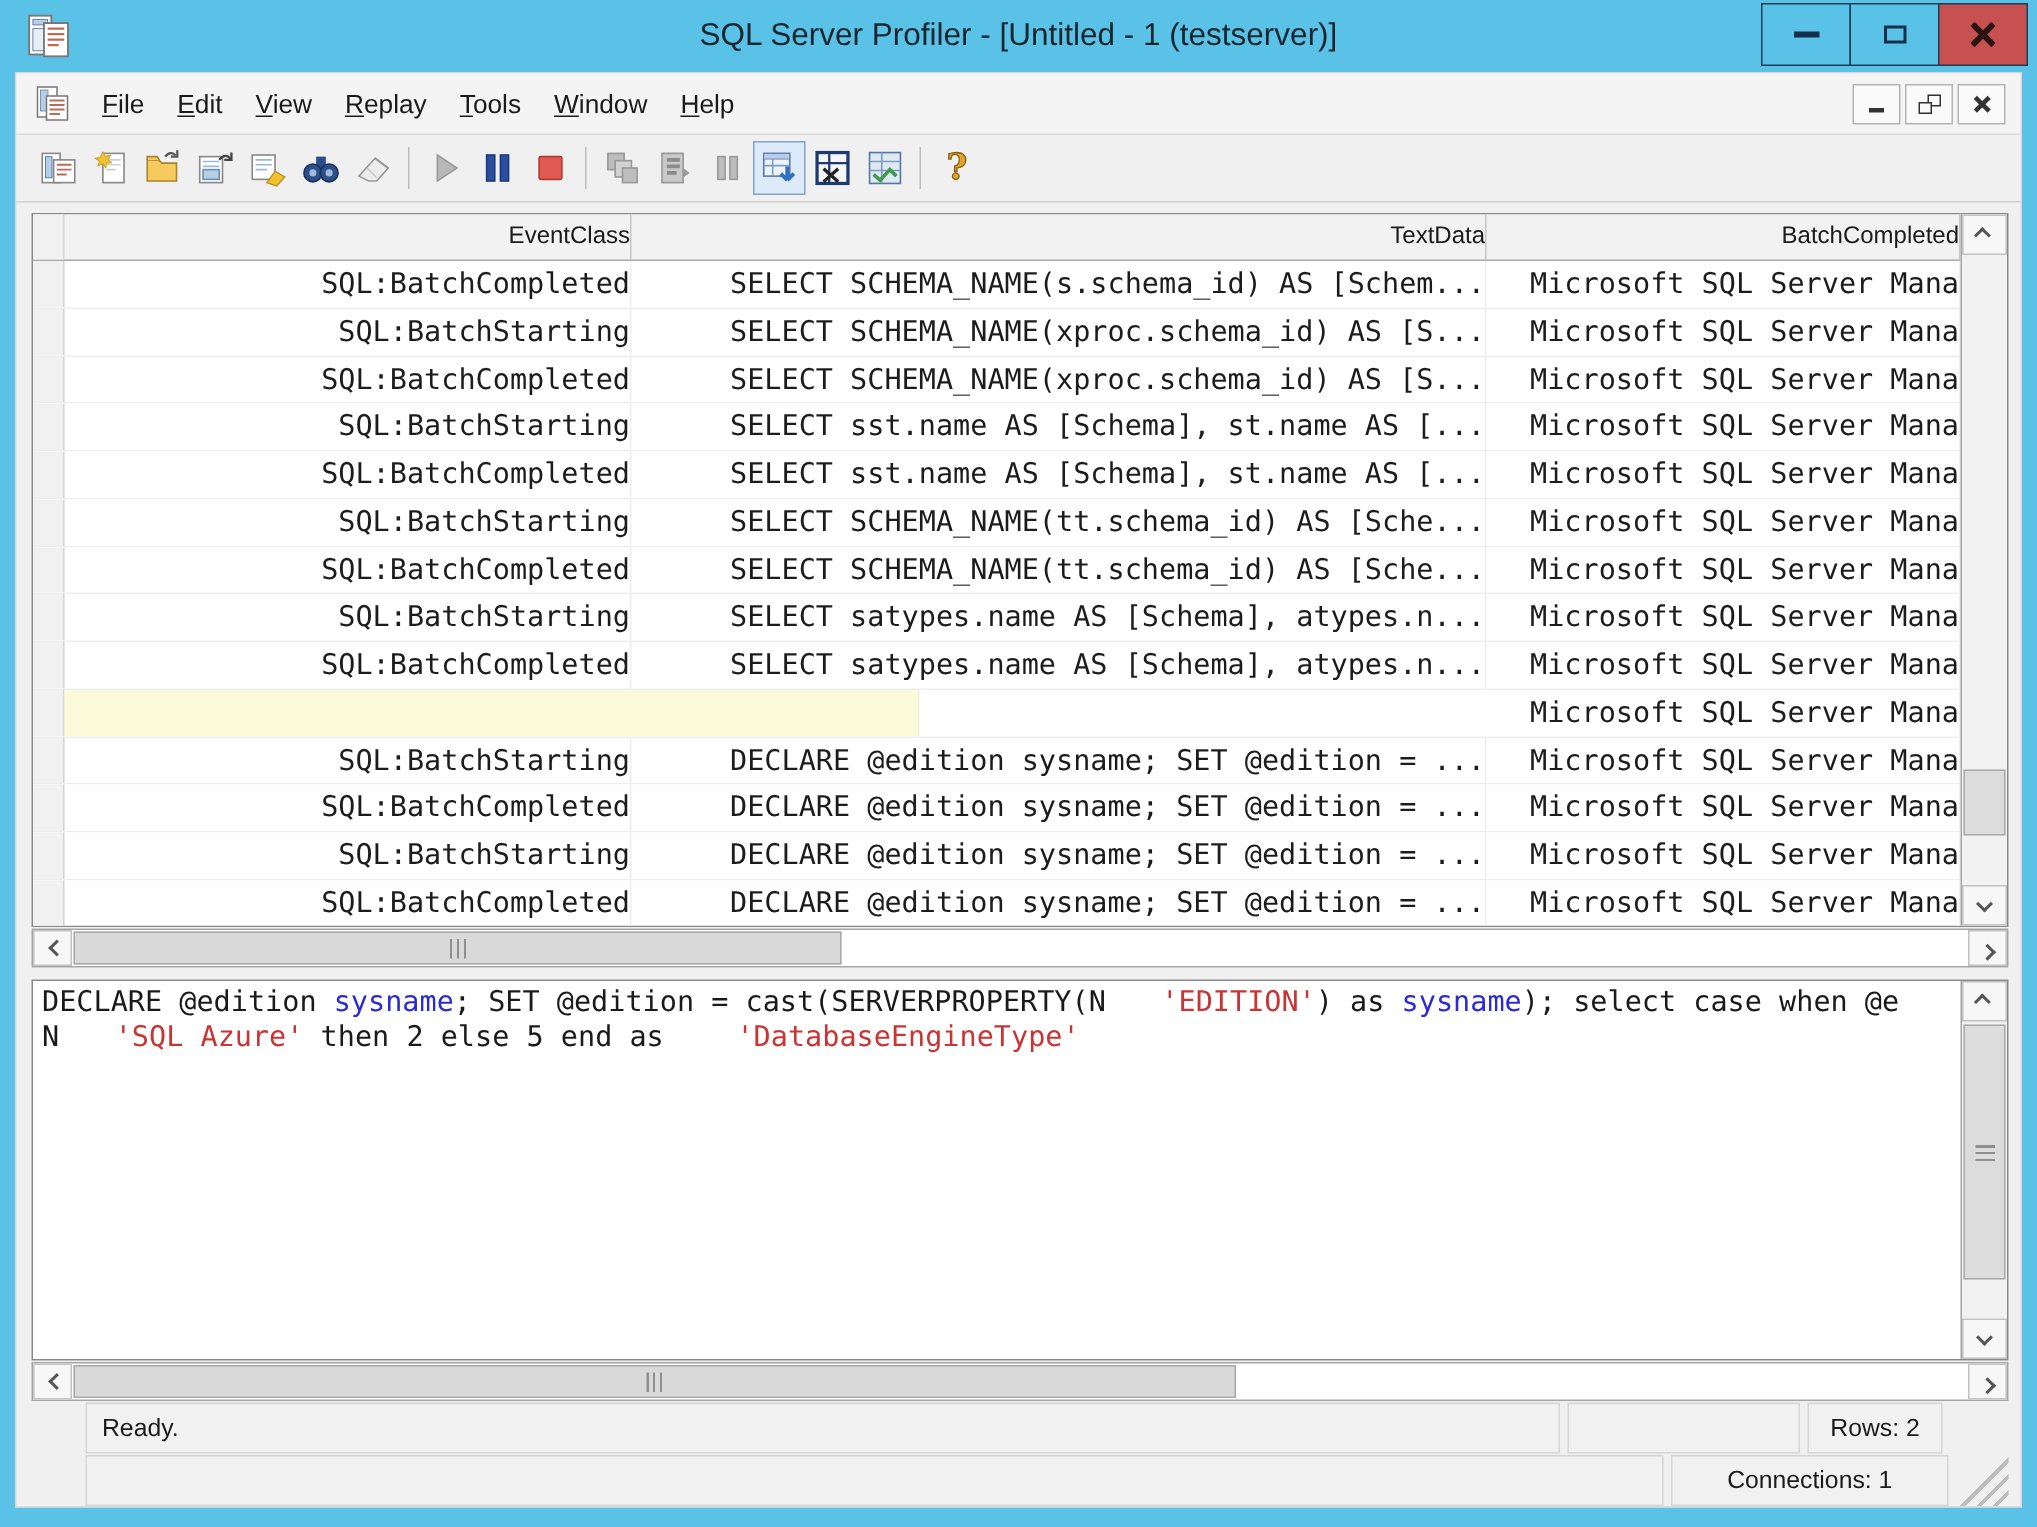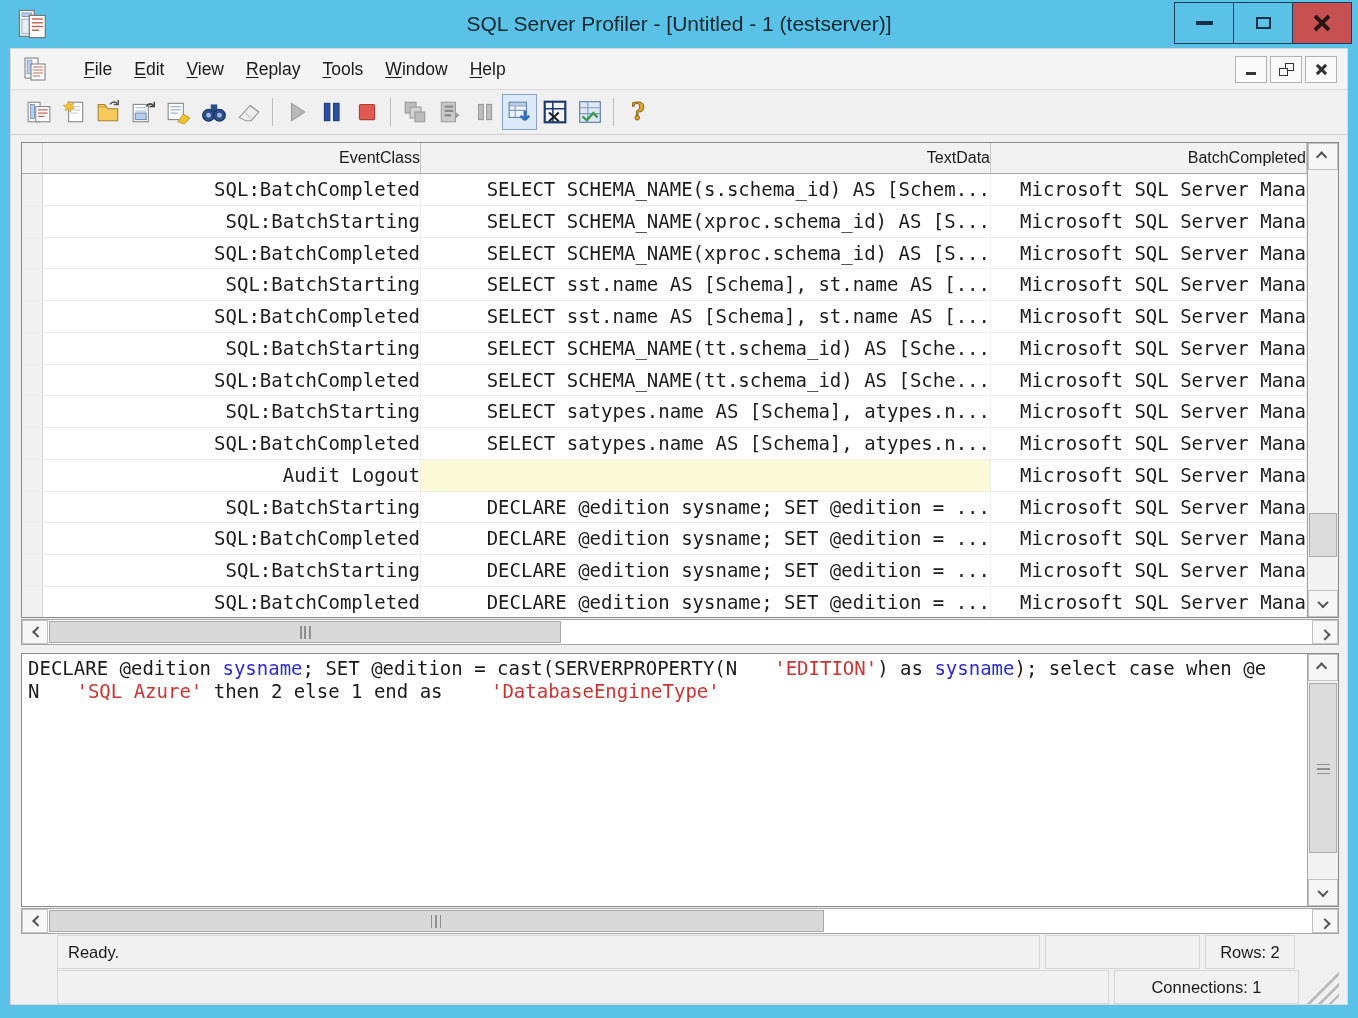--- a/index.html
+++ b/index.html
@@ -37,21 +37,21 @@
   
   .app-body {
     position:absolute; left:10px; right:10px; top:48px; bottom:13px;
     background:#F0F0F0; display:flex; flex-direction:column;
     border:1px solid #d9d9d9;
   }
 
   
   .menubar {
     height:41px; background:#F4F4F4; border-bottom:1px solid #dcdcdc;
-    display:flex; align-items:center; padding:0 8px; position:relative;gap:16px;
+    display:flex; align-items:center; padding:0 8px; position:relative;
   }
   .mdi-ico { width:24px; height:28px; margin:0 10px 0 4px; }
   .menu-item { font-size:17.5px; color:#1a1a1a; padding:4px 11px; cursor:default; }
   .menu-item u { text-decoration-thickness:1px; text-underline-offset:2px; }
   .mdi-controls { position:absolute; right:10px; top:7px; display:flex; gap:3px; }
   .mdi-btn {
     width:32px; height:27px; background:#fafafa; border:1px solid #b3b3b3;
     display:flex; align-items:center; justify-content:center;
   }
   .m-min { width:10px; height:3px; background:#333; margin-top:8px; }
@@ -419,21 +419,20 @@
                 <div class="gc col-3">Microsoft SQL Server Mana</div>
               </div>
               <div class="grid-row">
                 <div class="gc col-sel"></div>
                 <div class="gc col-1">SQL:BatchCompleted</div>
                 <div class="gc col-2">SELECT satypes.name AS [Schema], atypes.n...</div>
                 <div class="gc col-3">Microsoft SQL Server Mana</div>
               </div>
               <div class="grid-row">
                 <div class="gc col-sel"></div>
-                <div class="gc col-1">Audit Logout</div>
                 <div class="gc col-2 hl"></div>
                 <div class="gc col-3">Microsoft SQL Server Mana</div>
               </div>
               <div class="grid-row">
                 <div class="gc col-sel"></div>
                 <div class="gc col-1">SQL:BatchStarting</div>
                 <div class="gc col-2">DECLARE @edition sysname; SET @edition = ...</div>
                 <div class="gc col-3">Microsoft SQL Server Mana</div>
               </div>
               <div class="grid-row">
@@ -477,21 +476,21 @@
         <div class="hs-btn right">
             <span class="chev right"></span>
           </div>
       </div>
 
       <div class="splitter"></div>
 
       <div class="code-wrap">
         <div class="code-content" id="code-content">
             <div class="code-line"><span class="seg-plain">DECLARE @edition </span><span class="seg-keyword">sysname</span><span class="seg-plain">; SET @edition = cast(SERVERPROPERTY(N</span><span class="seg-string">'EDITION'</span><span class="seg-plain">) as </span><span class="seg-keyword">sysname</span><span class="seg-plain">); select case when @e</span></div>
-            <div class="code-line"><span class="seg-plain">N</span><span class="seg-string">'SQL Azure'</span><span class="seg-plain"> then 2 else 1 end as </span><span class="seg-string">'DatabaseEngineType'</span></div>
+            <div class="code-line"><span class="seg-plain">N</span><span class="seg-string">'SQL Azure'</span><span class="seg-plain"> then 2 else 5 end as </span><span class="seg-string">'DatabaseEngineType'</span></div>
           </div>
         <div class="vscroll">
           <div class="sb-btn top">
               <span class="chev up"></span>
             </div>
           <div class="vthumb" style="top:29px; height:170px;">
               <span class="grip-h"></span>
             </div>
           <div class="sb-btn bottom">
               <span class="chev down"></span>

